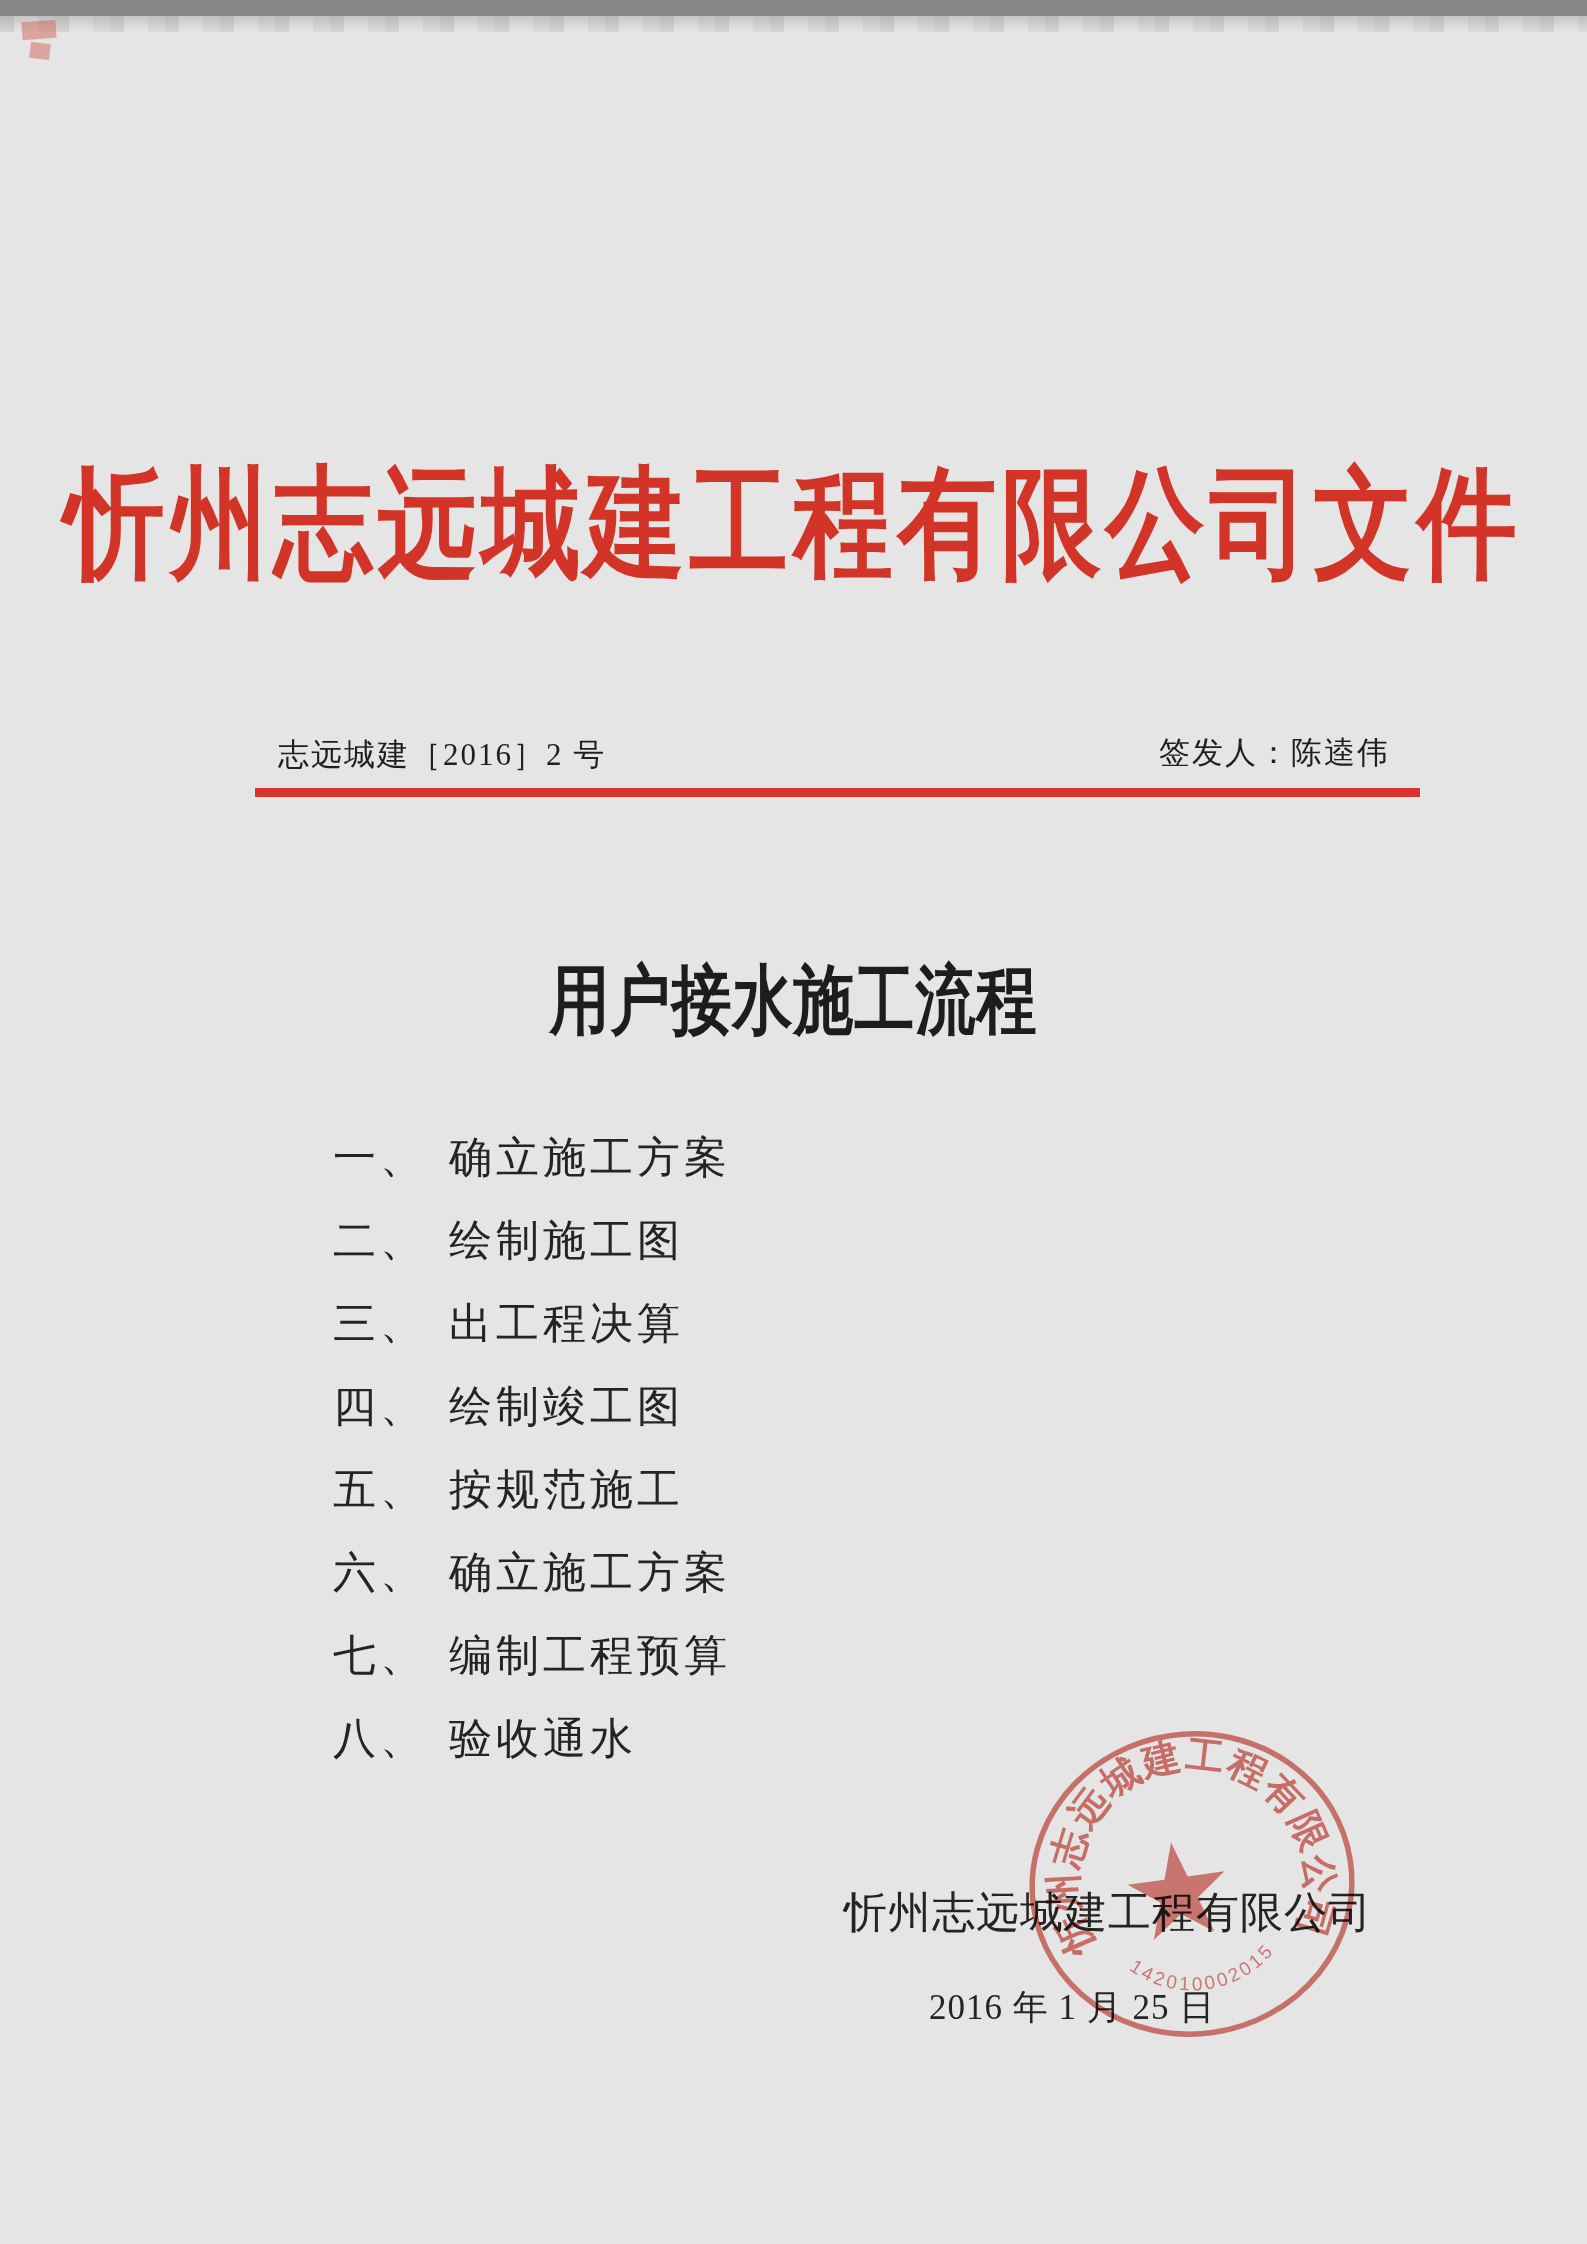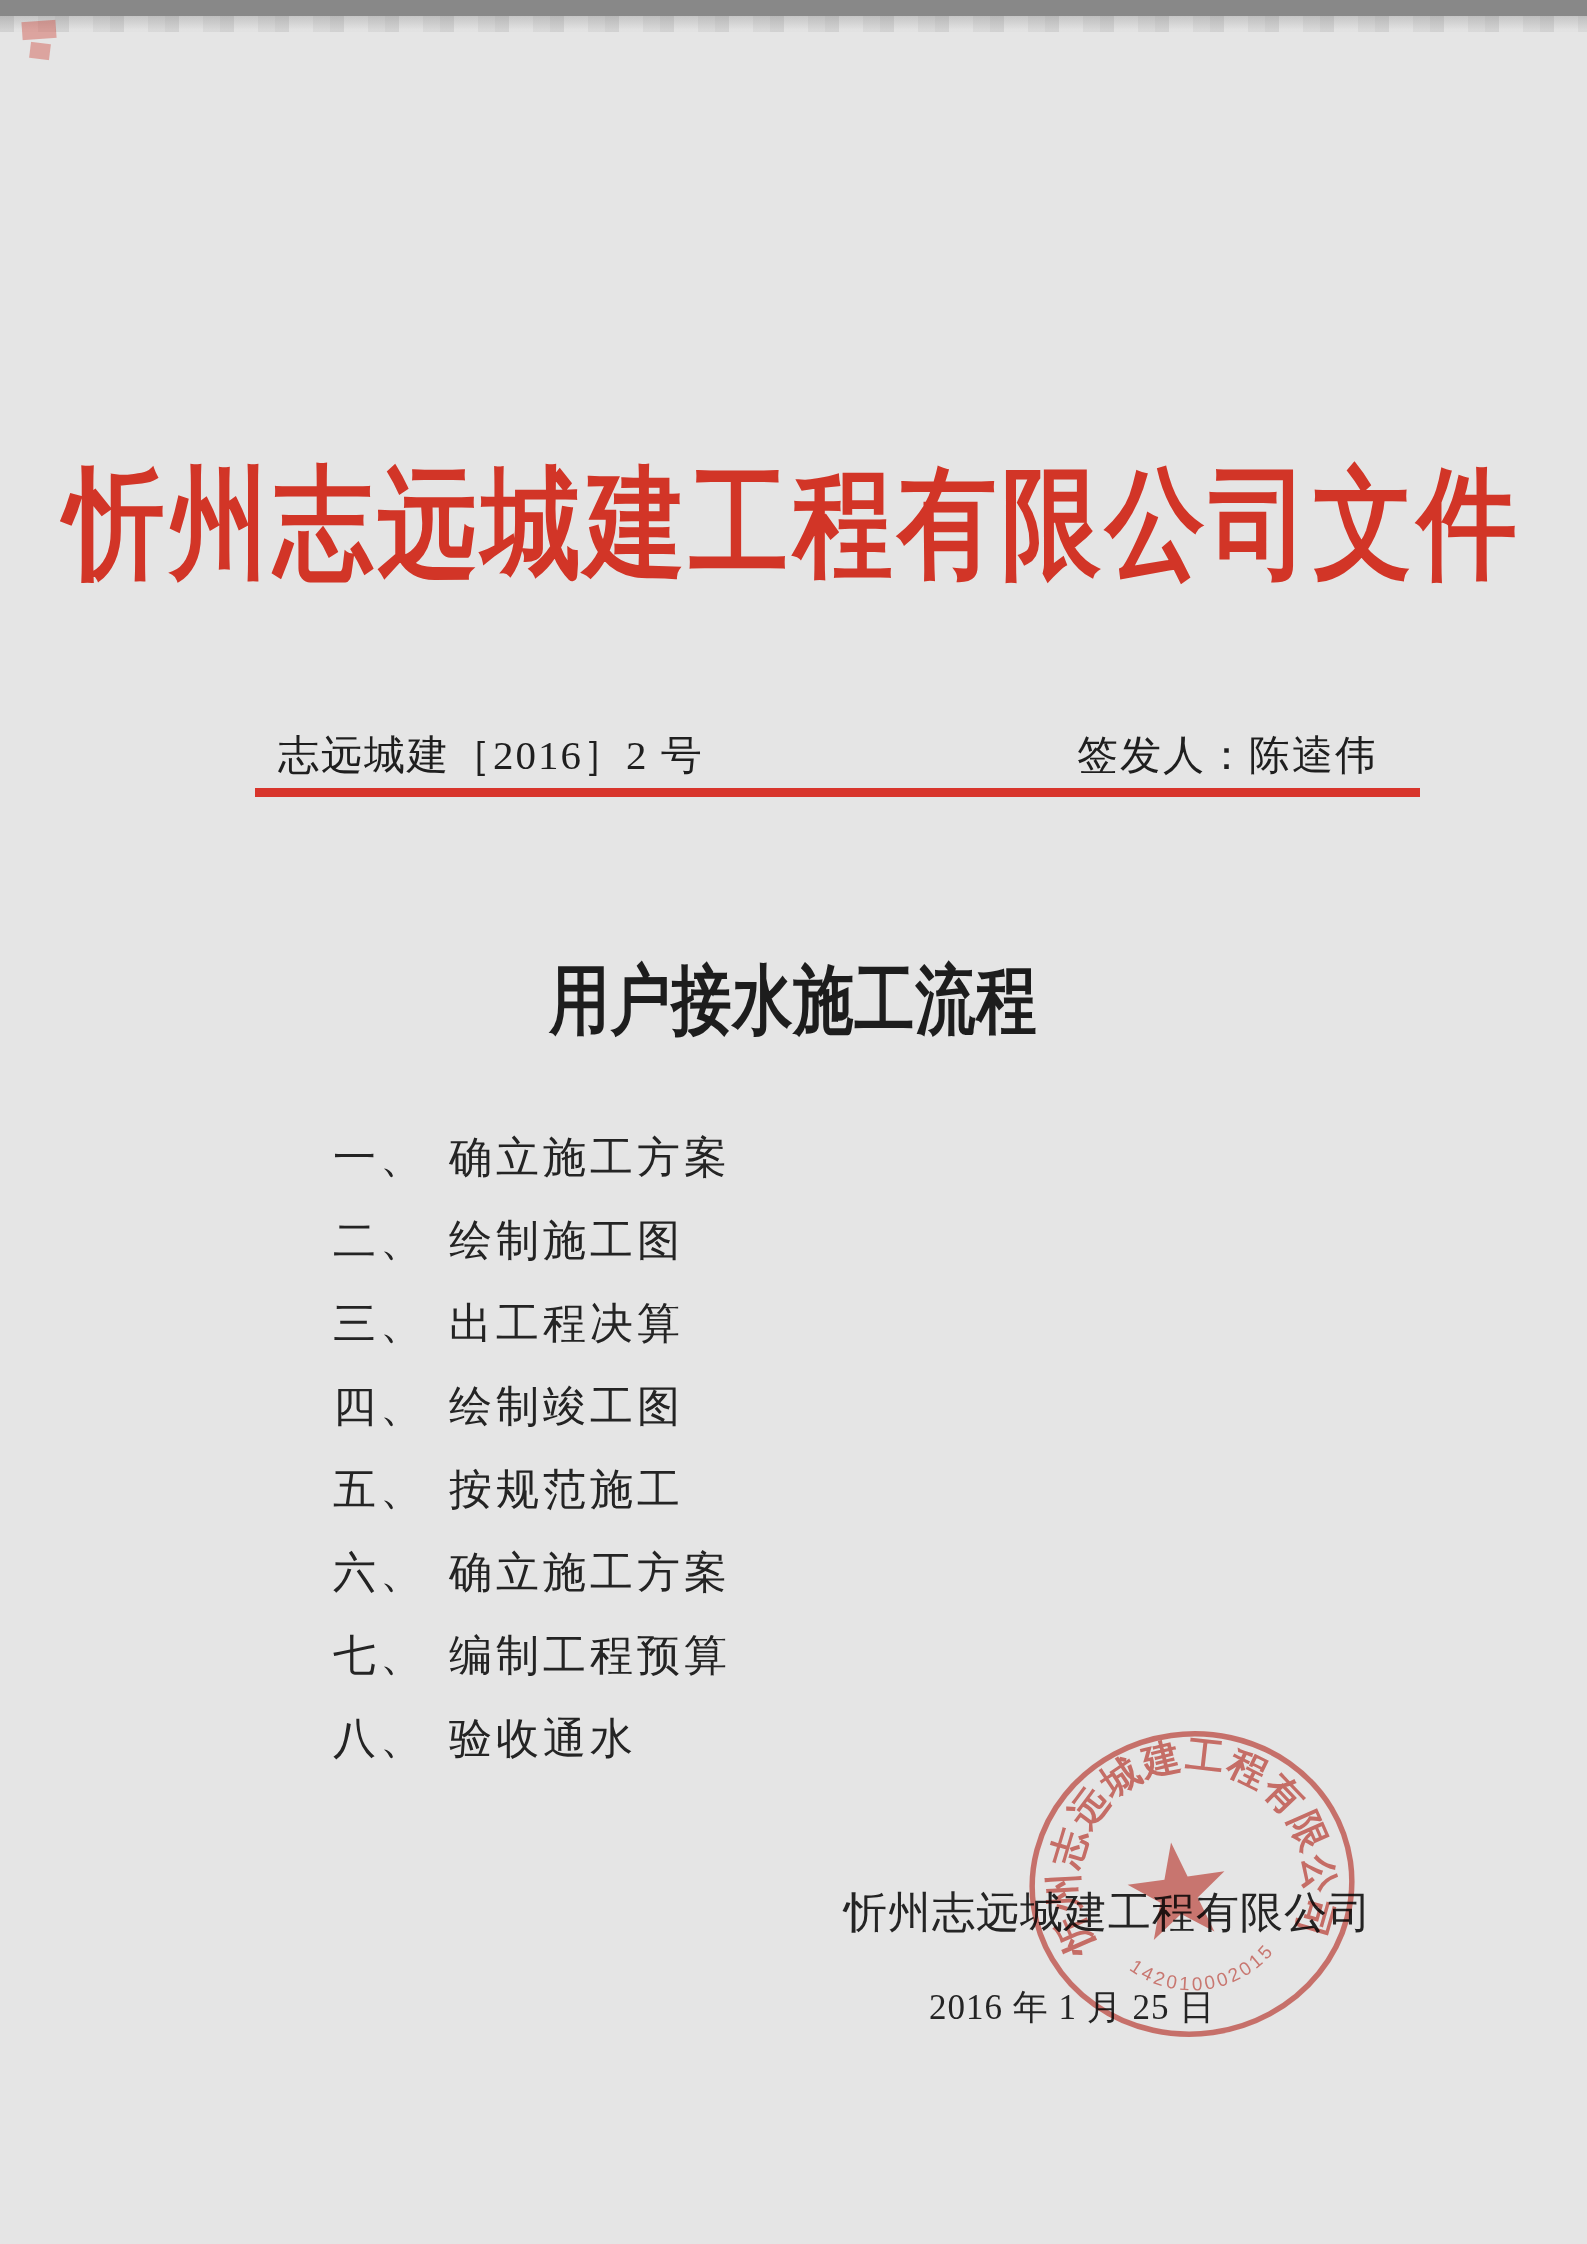--- a/index.html
+++ b/index.html
@@ -32,25 +32,25 @@
     text-align:center;
     font-size:99px;font-weight:bold;
     letter-spacing:5px;
     color:#d23527;
     transform:scaleY(1.22);
     transform-origin:center top;
     white-space:nowrap;
   }
   .docinfo{
     position:absolute;left:0;top:712px;width:100%;height:54px;
-    font-size:41px;line-height:54px;
+    font-size:31px;line-height:54px;
     color:#1f1f1f;
   }
   .doc-number{position:absolute;left:278px;top:0;letter-spacing:2px;}
-  .issuer{position:absolute;right:209px;top:0;letter-spacing:2px;}
+  .issuer{position:absolute;right:197px;top:0;letter-spacing:2px;font-family:Liberation Mono, monospace;}
   .red-rule{
     position:absolute;left:255px;top:772px;width:1165px;height:9px;
     background:#d8352c;
   }
   .doc-title{
     position:absolute;left:0;top:934px;width:100%;
     text-align:center;
     font-size:60px;font-weight:bold;
     letter-spacing:1px;
     color:#1d1d1d;

